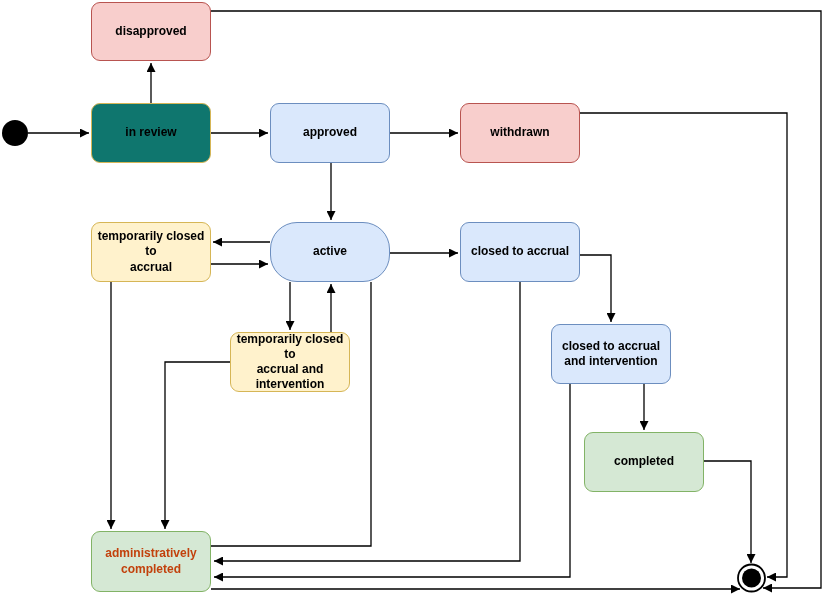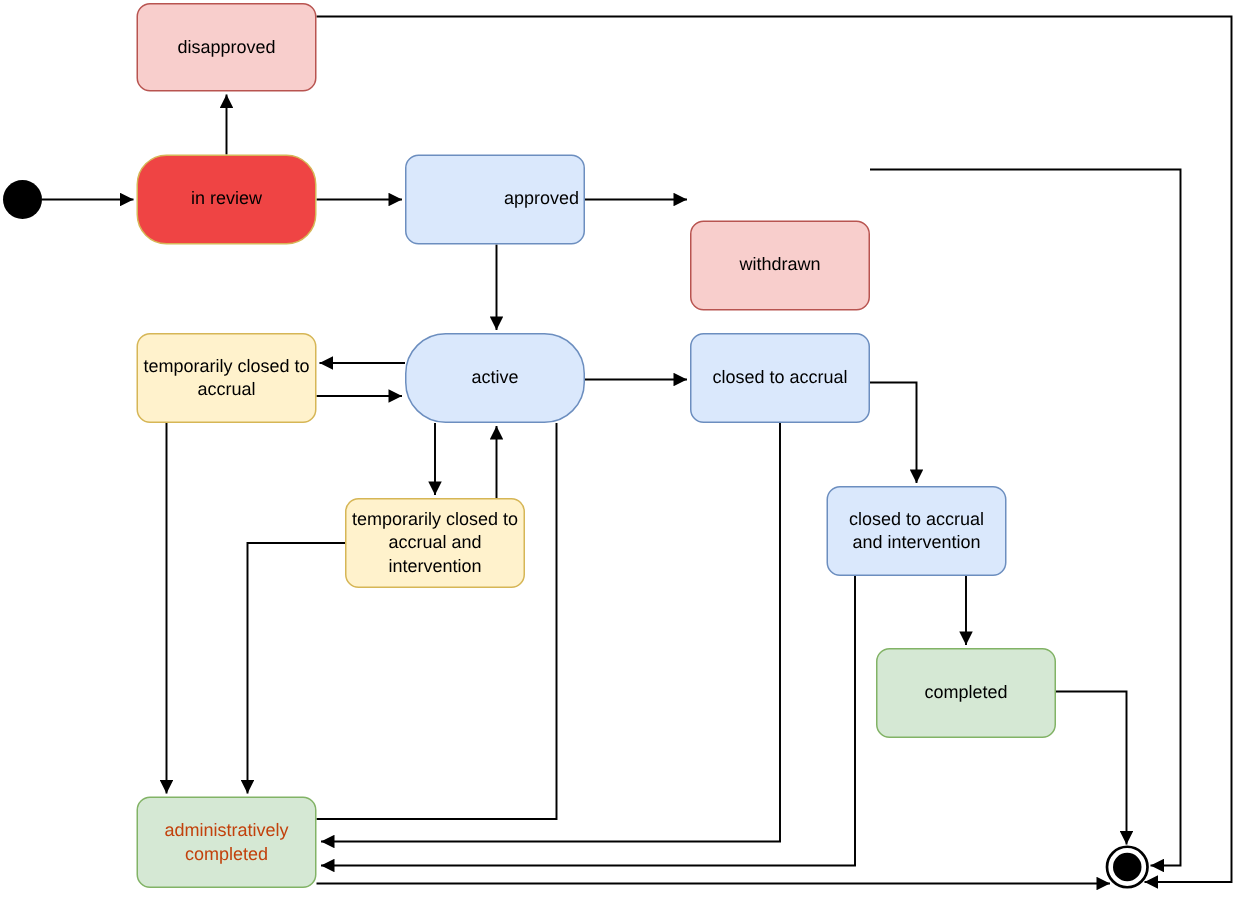--- a/index.html
+++ b/index.html
@@ -23,20 +23,21 @@
     width: 829px;
     height: 598px;
   }
   #node-layer {
     position: absolute;
     left: 0;
     top: 0;
     width: 829px;
     height: 452px;
     pointer-events: none;
+    font-weight: bold;
   }
   .node {
     position: absolute;
     box-sizing: border-box;
     border: 1.4px solid #000;
     border-radius: 9px;
     display: flex;
     align-items: center;
     justify-content: center;
     text-align: center;
@@ -91,27 +92,27 @@
     <g id="terminal-group">
         <circle cx="15" cy="133" r="13" fill="#000000"></circle>
         <circle cx="751.5" cy="578" r="13.5" fill="#ffffff" stroke="#000000" stroke-width="1.8"></circle>
         <circle cx="751.5" cy="578" r="9.5" fill="#000000"></circle>
       </g>
   </svg>
   <div id="node-layer">
       <div class="node" style="left: 91px; top: 2px; width: 120px; height: 59px; background: rgb(248, 206, 204); border-color: rgb(184, 84, 80); color: rgb(0, 0, 0);">
         <span>disapproved</span>
       </div>
-      <div class="node" style="left: 91px; top: 103px; width: 120px; height: 60px; background: #ef4444; border-color: rgb(214, 182, 86); color: rgb(0, 0, 0); border-radius: 20px;">
+      <div class="node" style="left: 91px; top: 103px; width: 120px; height: 60px; background: #0f766e; border-color: rgb(214, 182, 86); color: rgb(0, 0, 0);">
         <span>in review</span>
       </div>
-      <div class="node" style="left: 270px; top: 103px; width: 120px; height: 60px; background: rgb(218, 232, 252); border-color: rgb(108, 142, 191); color: rgb(0, 0, 0); justify-content: flex-end;">
+      <div class="node" style="left: 270px; top: 103px; width: 120px; height: 60px; background: rgb(218, 232, 252); border-color: rgb(108, 142, 191); color: rgb(0, 0, 0);">
         <span>approved</span>
       </div>
-      <div class="node" style="left: 460px; top: 103px; width: 120px; height: 60px; background: rgb(248, 206, 204); border-color: rgb(184, 84, 80); color: rgb(0, 0, 0); margin-top: 44px;">
+      <div class="node" style="left: 460px; top: 103px; width: 120px; height: 60px; background: rgb(248, 206, 204); border-color: rgb(184, 84, 80); color: rgb(0, 0, 0);">
         <span>withdrawn</span>
       </div>
       <div class="node" style="left: 91px; top: 222px; width: 120px; height: 60px; background: rgb(255, 242, 204); border-color: rgb(214, 182, 86); color: rgb(0, 0, 0);">
         <span>temporarily closed to
 accrual</span>
       </div>
       <div class="node" style="left: 270px; top: 222px; width: 120px; height: 60px; background: rgb(218, 232, 252); border-color: rgb(108, 142, 191); color: rgb(0, 0, 0); border-radius: 27px;">
         <span>active</span>
       </div>
       <div class="node" style="left: 460px; top: 222px; width: 120px; height: 60px; background: rgb(218, 232, 252); border-color: rgb(108, 142, 191); color: rgb(0, 0, 0);">

